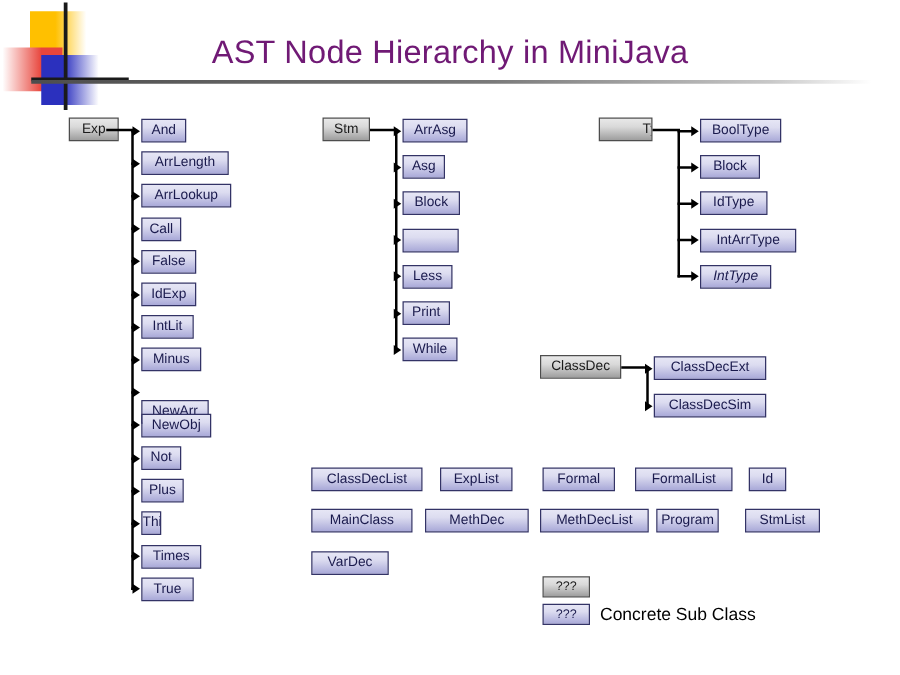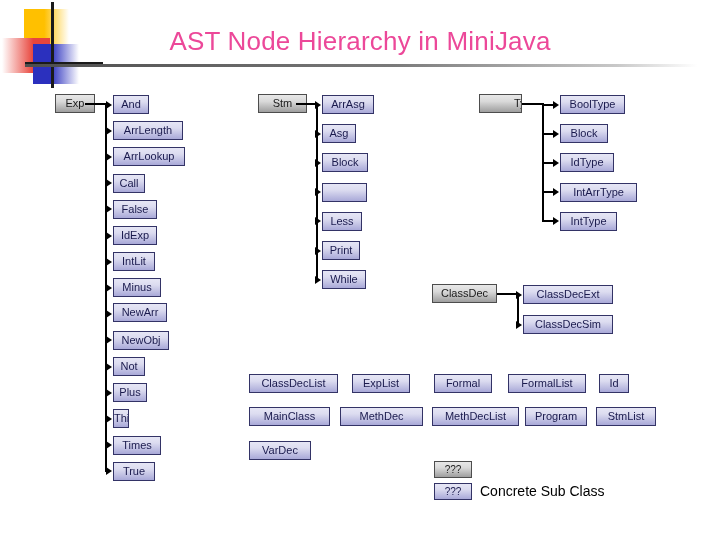--- a/index.html
+++ b/index.html
@@ -40,21 +40,21 @@
   }
   .bar-h {
     left: 25px; top: 62px; width: 78px; height: 3px; background: #1a1a1a;
   }
 
   
   #title {
     position: absolute; left: 0; top: 26px; width: 720px;
     text-align: center;
     font-size: 26px;
-    color: #ec4899;
+    color: #701a75;
     letter-spacing: 0.2px;
     white-space: nowrap;
   }
   #title-rule {
     position: absolute; left: 25px; top: 64px; width: 672px; height: 3px;
     background: linear-gradient(to right, #4d4d4d 0%, #7a7a7a 55%, #c8c8c8 88%, #ffffff 100%);
   }
 
   
   .node {
@@ -157,42 +157,42 @@
       <div class="arrow" style="left: 106px; top: 205.3px;"></div>
       <div class="node sub" style="left: 113px; top: 226px; width: 44px;">IdExp</div>
       <div class="seg-h" style="left: 105px; top: 234.5px; width: 2px;"></div>
       <div class="arrow" style="left: 106px; top: 231.5px;"></div>
       <div class="node sub" style="left: 113px; top: 252.2px; width: 42px;">IntLit</div>
       <div class="seg-h" style="left: 105px; top: 260.7px; width: 2px;"></div>
       <div class="arrow" style="left: 106px; top: 257.7px;"></div>
       <div class="node sub" style="left: 113px; top: 278.4px; width: 48px;">Minus</div>
       <div class="seg-h" style="left: 105px; top: 286.9px; width: 2px;"></div>
       <div class="arrow" style="left: 106px; top: 283.9px;"></div>
-      <div class="node sub" style="left: 113px; top: 303px; width: 54px;">NewArr</div>
+      <div class="node sub" style="left: 113px; top: 320px; width: 54px;">NewArr</div>
       <div class="seg-h" style="left: 105px; top: 313.1px; width: 2px;"></div>
       <div class="arrow" style="left: 106px; top: 310.1px;"></div>
       <div class="node sub" style="left: 113px; top: 330.8px; width: 56px;">NewObj</div>
       <div class="seg-h" style="left: 105px; top: 339.3px; width: 2px;"></div>
       <div class="arrow" style="left: 106px; top: 336.3px;"></div>
       <div class="node sub" style="left: 113px; top: 357px; width: 32px;">Not</div>
       <div class="seg-h" style="left: 105px; top: 365.5px; width: 2px;"></div>
       <div class="arrow" style="left: 106px; top: 362.5px;"></div>
       <div class="node sub" style="left: 113px; top: 383.2px; width: 34px;">Plus</div>
       <div class="seg-h" style="left: 105px; top: 391.7px; width: 2px;"></div>
       <div class="arrow" style="left: 106px; top: 388.7px;"></div>
       <div class="node sub" style="left: 113px; top: 409.4px; width: 16px;">This</div>
       <div class="seg-h" style="left: 105px; top: 417.9px; width: 2px;"></div>
       <div class="arrow" style="left: 106px; top: 414.9px;"></div>
       <div class="node sub" style="left: 113px; top: 435.6px; width: 48px;">Times</div>
       <div class="seg-h" style="left: 105px; top: 444.1px; width: 2px;"></div>
       <div class="arrow" style="left: 106px; top: 441.1px;"></div>
       <div class="node sub" style="left: 113px; top: 461.8px; width: 42px;">True</div>
       <div class="seg-h" style="left: 105px; top: 470.3px; width: 2px;"></div>
       <div class="arrow" style="left: 106px; top: 467.3px;"></div>
-      <div class="node abstract" style="left: 258px; top: 94px; width: 49px;">Stm</div>
+      <div class="node abstract" style="left: 258px; top: 94px; width: 38px;">Stm</div>
       <div class="seg-h" style="left: 296px; top: 102.5px; width: 22px;"></div>
       <div class="seg-v" style="left: 316px; top: 103.5px; height: 177.2px;"></div>
       <div class="node sub" style="left: 322px; top: 95px; width: 52px;">ArrAsg</div>
       <div class="seg-h" style="left: 316px; top: 103.5px; width: 0px;"></div>
       <div class="arrow" style="left: 315px; top: 100.5px;"></div>
       <div class="node sub" style="left: 322px; top: 124.2px; width: 34px;">Asg</div>
       <div class="seg-h" style="left: 316px; top: 132.7px; width: 0px;"></div>
       <div class="arrow" style="left: 315px; top: 129.7px;"></div>
       <div class="node sub" style="left: 322px; top: 153.4px; width: 46px;">Block</div>
       <div class="seg-h" style="left: 316px; top: 161.9px; width: 0px;"></div>
@@ -217,41 +217,41 @@
       <div class="arrow" style="left: 553px; top: 100.5px;"></div>
       <div class="node sub" style="left: 560px; top: 124.2px; width: 48px;">Block</div>
       <div class="seg-h" style="left: 542px; top: 132.7px; width: 12px;"></div>
       <div class="arrow" style="left: 553px; top: 129.7px;"></div>
       <div class="node sub" style="left: 560px; top: 153.4px; width: 54px;">IdType</div>
       <div class="seg-h" style="left: 542px; top: 161.9px; width: 12px;"></div>
       <div class="arrow" style="left: 553px; top: 158.9px;"></div>
       <div class="node sub" style="left: 560px; top: 182.6px; width: 77px;">IntArrType</div>
       <div class="seg-h" style="left: 542px; top: 191.1px; width: 12px;"></div>
       <div class="arrow" style="left: 553px; top: 188.1px;"></div>
-      <div class="node sub" style="left: 560px; top: 211.8px; width: 57px;">IntType</div>
+      <div class="node sub" style="left: 560px; top: 211.8px; width: 57px; font-style: italic;">IntType</div>
       <div class="seg-h" style="left: 542px; top: 220.3px; width: 12px;"></div>
       <div class="arrow" style="left: 553px; top: 217.3px;"></div>
       <div class="node abstract" style="left: 432px; top: 284px; width: 65px;">ClassDec</div>
       <div class="seg-h" style="left: 497px; top: 292.5px; width: 22px;"></div>
       <div class="seg-v" style="left: 517px; top: 293.5px; height: 32px;"></div>
       <div class="node sub" style="left: 523px; top: 285px; width: 90px;">ClassDecExt</div>
       <div class="seg-h" style="left: 517px; top: 293.5px; width: 0px;"></div>
       <div class="arrow" style="left: 516px; top: 290.5px;"></div>
       <div class="node sub" style="left: 523px; top: 315px; width: 90px;">ClassDecSim</div>
       <div class="seg-h" style="left: 517px; top: 323.5px; width: 0px;"></div>
       <div class="arrow" style="left: 516px; top: 320.5px;"></div>
       <div class="node sub" style="left: 249px; top: 374px; width: 89px;">ClassDecList</div>
       <div class="node sub" style="left: 352px; top: 374px; width: 58px;">ExpList</div>
       <div class="node sub" style="left: 434px; top: 374px; width: 58px;">Formal</div>
       <div class="node sub" style="left: 508px; top: 374px; width: 78px;">FormalList</div>
       <div class="node sub" style="left: 599px; top: 374px; width: 30px;">Id</div>
       <div class="node sub" style="left: 249px; top: 407px; width: 81px;">MainClass</div>
       <div class="node sub" style="left: 340px; top: 407px; width: 83px;">MethDec</div>
       <div class="node sub" style="left: 432px; top: 407px; width: 87px;">MethDecList</div>
-      <div class="node sub" style="left: 525px; top: 407px; width: 62px;">Program</div>
+      <div class="node sub" style="left: 525px; top: 407px; width: 50px;">Program</div>
       <div class="node sub" style="left: 596px; top: 407px; width: 60px;">StmList</div>
       <div class="node sub" style="left: 249px; top: 441px; width: 62px;">VarDec</div>
     </div>
 
   <div id="legend">
     <div class="legend-row">
       <div class="legend-swatch abstract">???</div>
     </div>
     <div class="legend-row">
       <div class="legend-swatch sub">???</div>

